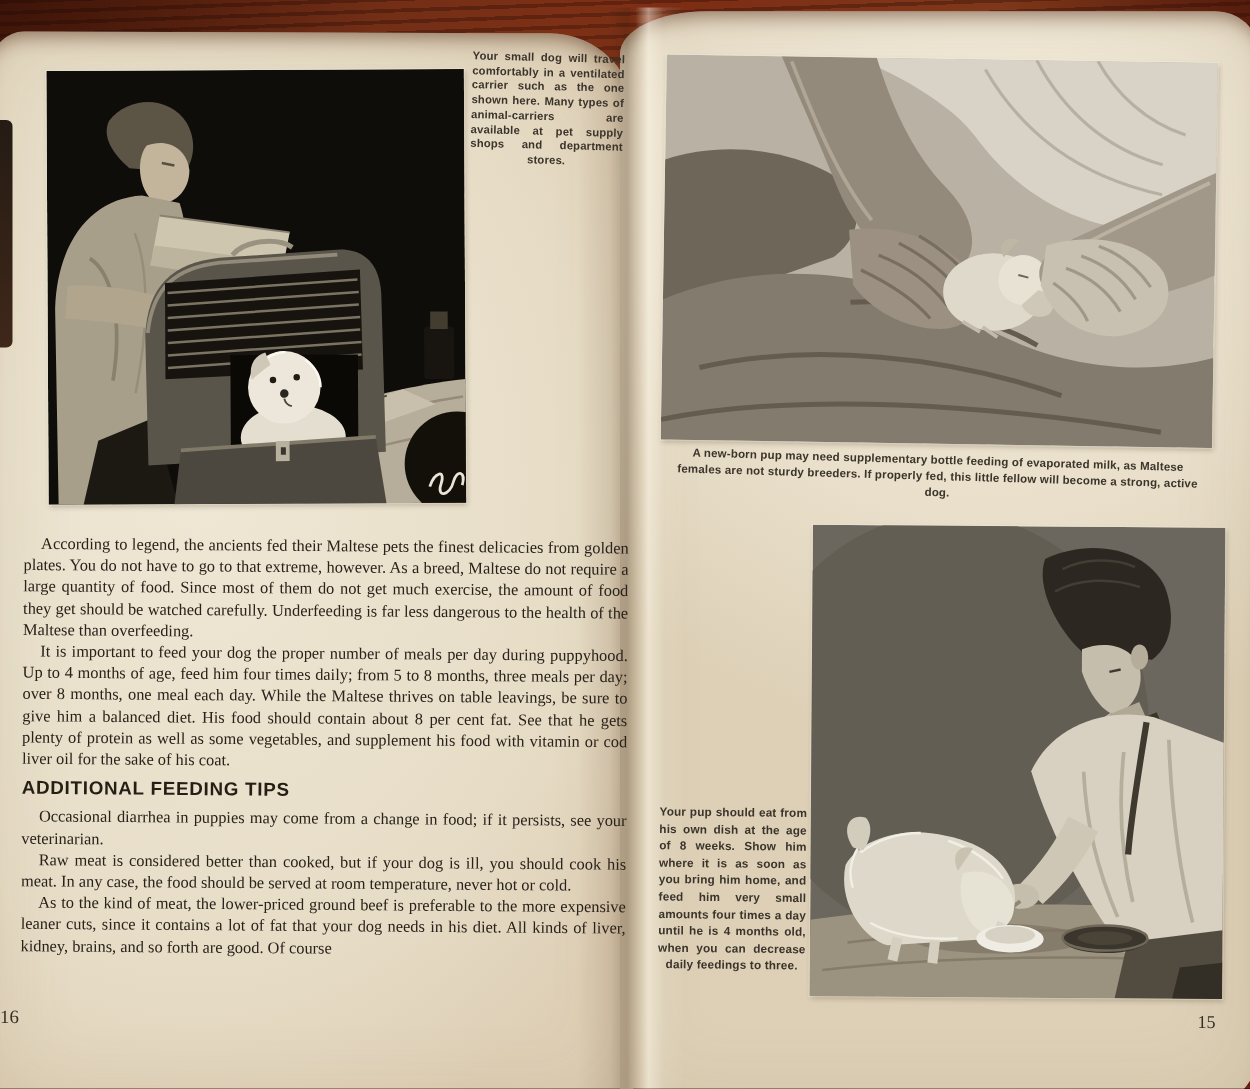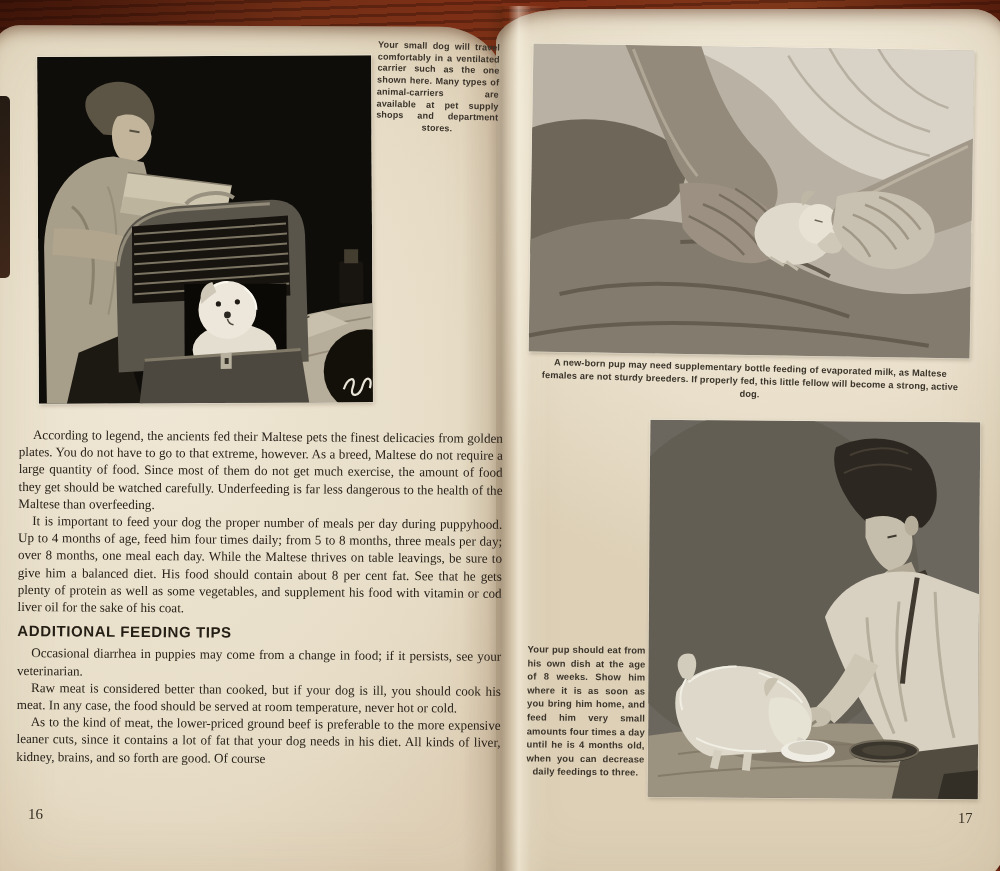--- a/index.html
+++ b/index.html
@@ -117,21 +117,21 @@
 
   <div class="bodytext">
     <p>According to legend, the ancients fed their Maltese pets the finest delicacies from golden plates. You do not have to go to that extreme, however. As a breed, Maltese do not require a large quantity of food. Since most of them do not get much exercise, the amount of food they get should be watched carefully. Underfeeding is far less dangerous to the health of the Maltese than overfeeding.</p>
     <p>It is important to feed your dog the proper number of meals per day during puppyhood. Up to 4 months of age, feed him four times daily; from 5 to 8 months, three meals per day; over 8 months, one meal each day. While the Maltese thrives on table leavings, be sure to give him a balanced diet. His food should contain about 8 per cent fat. See that he gets plenty of protein as well as some vegetables, and supplement his food with vitamin or cod liver oil for the sake of his coat.</p>
     <h2>ADDITIONAL FEEDING TIPS</h2>
     <p>Occasional diarrhea in puppies may come from a change in food; if it persists, see your veterinarian.</p>
     <p>Raw meat is considered better than cooked, but if your dog is ill, you should cook his meat. In any case, the food should be served at room temperature, never hot or cold.</p>
     <p>As to the kind of meat, the lower-priced ground beef is preferable to the more expensive leaner cuts, since it contains a lot of fat that your dog needs in his diet. All kinds of liver, kidney, brains, and so forth are good. Of course</p>
   </div>
 
-  <div class="pagenum" style="left:28px;top:806px;font-size:15px;">16</div>
+  <div class="pagenum" style="left:0;top:806px;font-size:15px;">16</div>
 
   <div class="photo" style="left:531px;top:47px;width:441px;height:308px;transform:rotate(0.9deg);">
     <svg width="441" height="308" viewBox="0 0 441 308">
       <rect width="441" height="308" fill="#b9b2a4"></rect>
       <path d="M150,0 L441,0 L441,128 C360,150 290,118 248,62 C232,40 190,14 150,0 Z" fill="#d8d3c6"></path>
       <path d="M255,8 C285,58 330,92 398,106 M296,0 C318,40 352,70 398,82 M345,0 C360,26 384,48 416,58" stroke="#b7b0a2" stroke-width="2.5" fill="none"></path>
       <path d="M0,84 C40,70 90,72 130,92 C160,108 162,140 136,160 L0,210 Z" fill="#6e6759"></path>
       <path d="M0,196 C80,160 180,170 250,210 C320,250 390,250 441,236 L441,308 L0,308 Z" fill="#837c6e"></path>
       <path d="M30,250 C120,228 230,238 320,268 M0,292 C110,268 260,276 400,296 M150,196 C200,192 260,206 300,228" stroke="#645d4f" stroke-width="4" fill="none"></path>
       <path d="M92,0 L168,0 C180,36 196,74 226,104 C252,130 254,162 228,174 C196,182 158,150 138,104 C122,66 106,32 92,0 Z" fill="#948a7b"></path>
@@ -186,16 +186,16 @@
       <ellipse cx="160" cy="330" rx="27" ry="11" fill="#efece3"></ellipse>
       <ellipse cx="160" cy="327" rx="20" ry="7" fill="#d6d1c2"></ellipse>
       <ellipse cx="236" cy="330" rx="34" ry="11" fill="#3b362d"></ellipse>
       <ellipse cx="236" cy="329" rx="34" ry="10" fill="none" stroke="#6f6859" stroke-width="2"></ellipse>
       <ellipse cx="236" cy="329" rx="22" ry="5.5" fill="#4a4438"></ellipse>
     </svg>
   </div>
 
   <div class="caption cap-justify" style="left:527px;top:643px;width:118px;font-size:9.4px;line-height:13.6px;transform:rotate(0.6deg);">Your pup should eat from his own dish at the age of 8 weeks. Show him where it is as soon as you bring him home, and feed him very small amounts four times a day until he is 4 months old, when you can decrease daily feedings to three.</div>
 
-  <div class="pagenum" style="left:958px;top:810px;font-size:14.5px;">17</div>
+  <div class="pagenum" style="left:958px;top:810px;font-size:14.5px;">15</div>
 
   <div class="gutter"></div>
 </div>
 
 </body></html>

